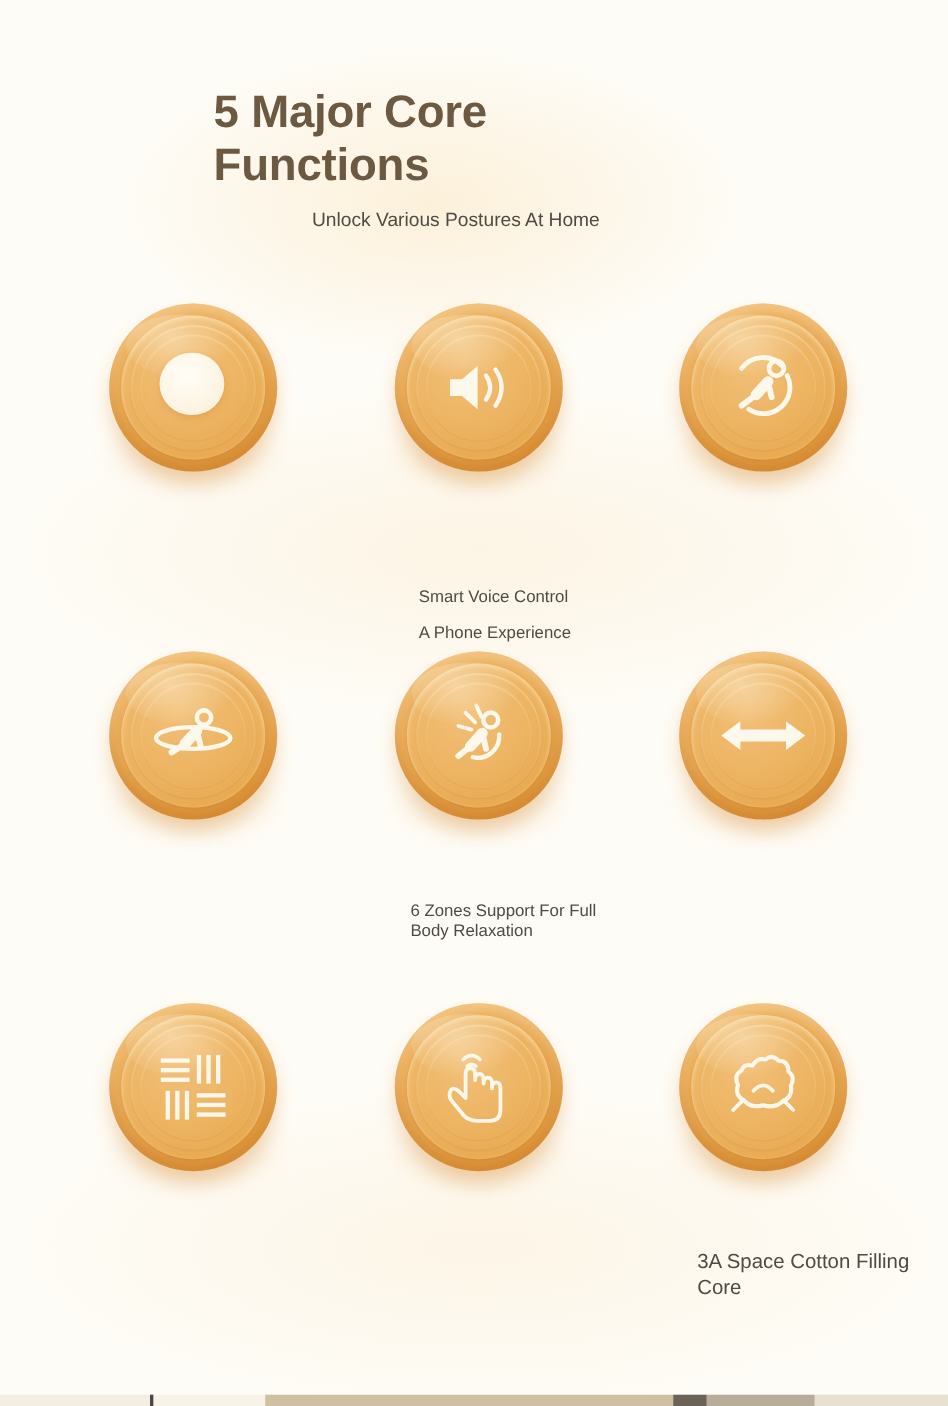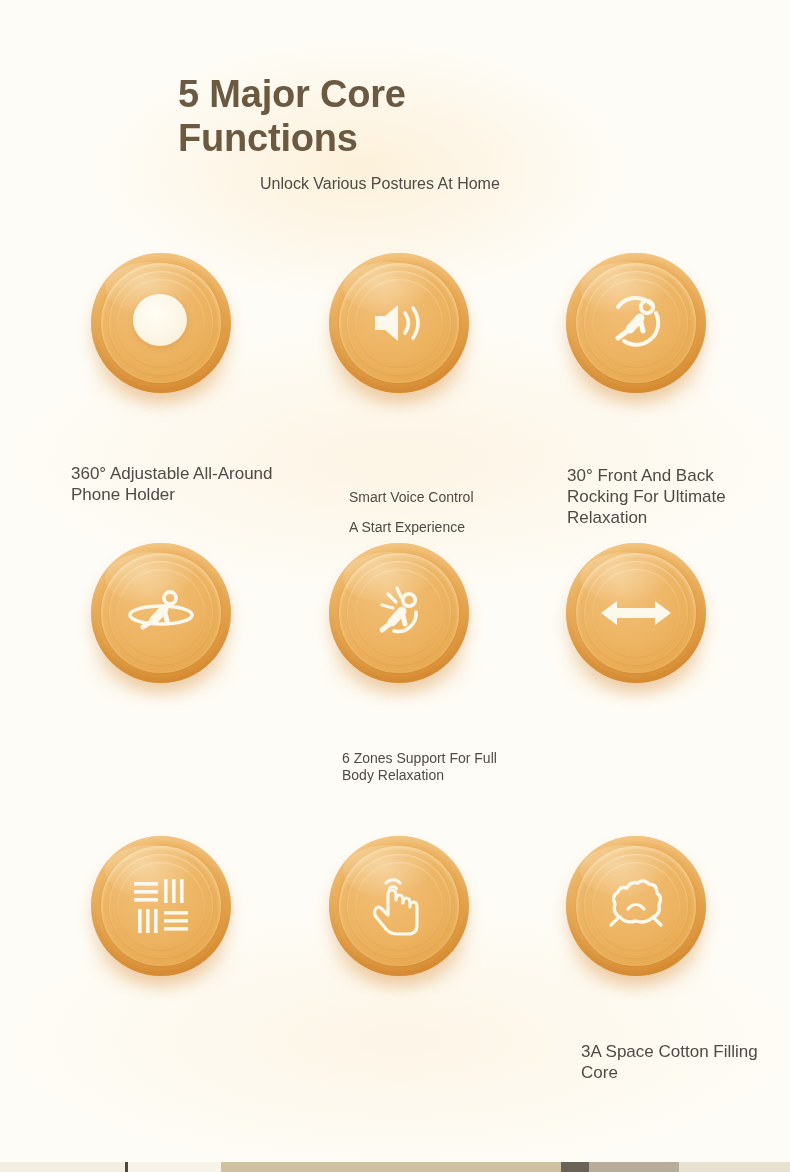--- a/index.html
+++ b/index.html
@@ -234,21 +234,20 @@
     <div class="disc-wrap">
       <div class="disc-shadow"></div>
       <div class="disc">
         <div class="ring r-a"></div>
         <div class="ring r-b"></div>
         <div class="ring r-c"></div>
         <div class="gloss"></div>
         <div class="blob"></div>
       </div>
     </div>
-    <div class="caption big">360° Adjustable All-Around Phone Holder</div>
   </div>
 
   <div class="cell r0 c1">
     <div class="disc-wrap">
       <div class="disc-shadow"></div>
       <div class="disc">
         <div class="ring r-a"></div>
         <div class="ring r-b"></div>
         <div class="ring r-c"></div>
         <div class="gloss"></div>
@@ -256,21 +255,21 @@
           <svg width="56" height="46" viewBox="0 0 56 46">
             <path d="M4 16 H14 L27 5 V41 L14 30 H4 Z" fill="#fdf8ec"></path>
             <path d="M34 13 Q41 23 34 33" stroke="#fdf8ec" stroke-width="3.6" fill="none" stroke-linecap="round"></path>
             <path d="M42 8 Q52 23 42 38" stroke="#fdf8ec" stroke-width="3.6" fill="none" stroke-linecap="round"></path>
           </svg>
         </div>
       </div>
     </div>
     <div class="caption mid stacked">
       <span>Smart Voice Control</span>
-      <span class="sub">A Start Experience</span>
+      <span class="sub">A Phone Experience</span>
     </div>
   </div>
 
   <div class="cell r0 c2">
     <div class="disc-wrap">
       <div class="disc-shadow"></div>
       <div class="disc">
         <div class="ring r-a"></div>
         <div class="ring r-b"></div>
         <div class="ring r-c"></div>
@@ -280,21 +279,20 @@
             <path d="M14 16 A22 22 0 0 1 48 14" stroke="#fdf8ec" stroke-width="4" fill="none" stroke-linecap="round"></path>
             <path d="M52 22 A22 22 0 0 1 20 50" stroke="#fdf8ec" stroke-width="4" fill="none" stroke-linecap="round"></path>
             <circle cx="43" cy="16" r="6.2" stroke="#fdf8ec" stroke-width="4" fill="none"></circle>
             <path d="M36 27 L26 38" stroke="#fdf8ec" stroke-width="9" fill="none" stroke-linecap="round"></path>
             <path d="M26 38 L14 47" stroke="#fdf8ec" stroke-width="5" fill="none" stroke-linecap="round"></path>
             <path d="M36 27 L39 40" stroke="#fdf8ec" stroke-width="5" fill="none" stroke-linecap="round"></path>
           </svg>
         </div>
       </div>
     </div>
-    <div class="caption big">30° Front And Back Rocking For Ultimate Relaxation</div>
   </div>
 
   <div class="cell r1 c0">
     <div class="disc-wrap">
       <div class="disc-shadow"></div>
       <div class="disc">
         <div class="ring r-a"></div>
         <div class="ring r-b"></div>
         <div class="ring r-c"></div>
         <div class="gloss"></div>

